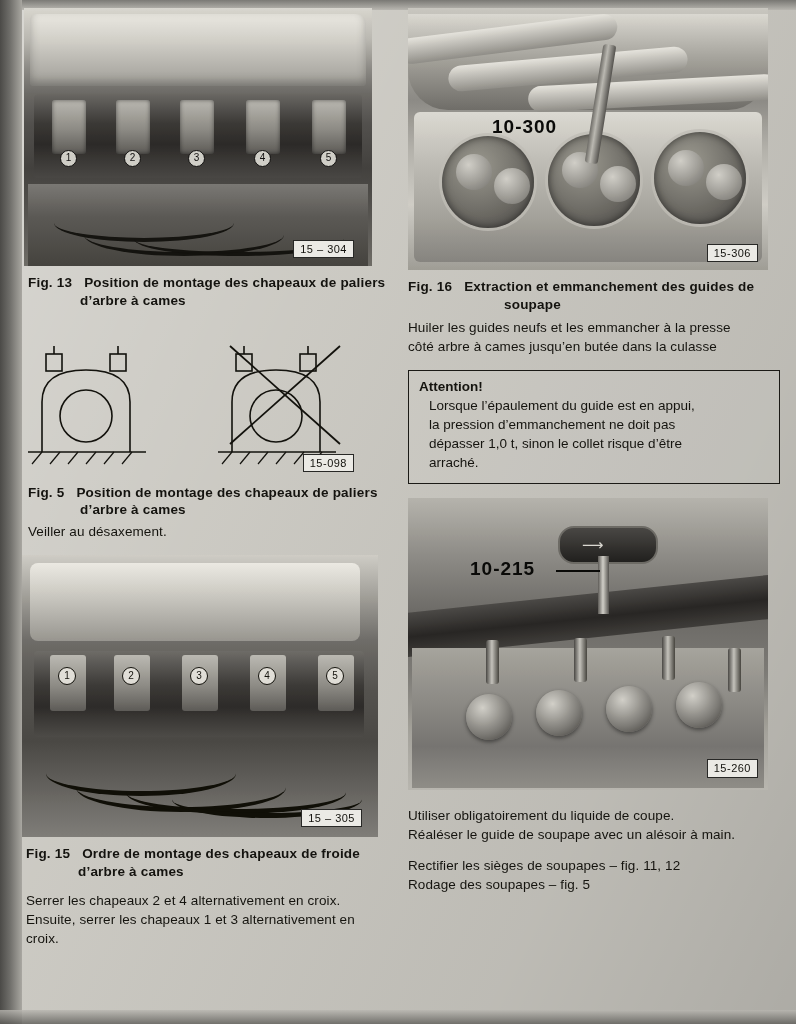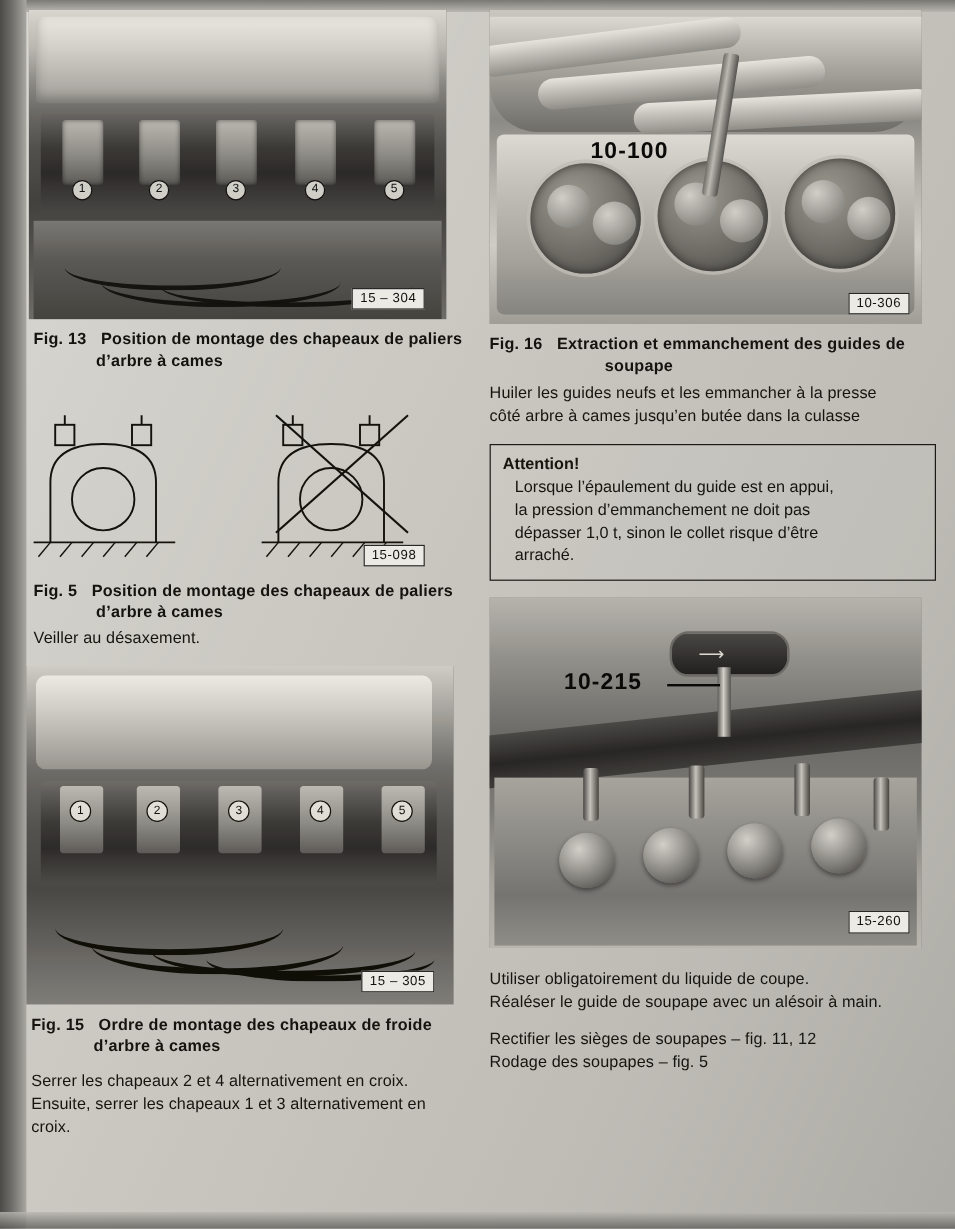--- a/index.html
+++ b/index.html
@@ -424,22 +424,22 @@
       <div class="bore" style="left:34px; top:128px;"></div>
       <div class="bore" style="left:140px; top:126px;"></div>
       <div class="bore" style="left:246px; top:124px;"></div>
       <div class="valve" style="left:48px; top:146px;"></div>
       <div class="valve" style="left:86px; top:160px;"></div>
       <div class="valve" style="left:154px; top:144px;"></div>
       <div class="valve" style="left:192px; top:158px;"></div>
       <div class="valve" style="left:260px; top:142px;"></div>
       <div class="valve" style="left:298px; top:156px;"></div>
       <div class="tool"></div>
-      <div class="callout-label" style="left:84px; top:108px;">10-100</div>
-      <div class="tagbox" style="right:10px; bottom:8px;">10-306</div>
+      <div class="callout-label" style="left:84px; top:108px;">10-300</div>
+      <div class="tagbox" style="right:10px; bottom:8px;">15-306</div>
     </div>
 
     <div class="spacer-s"></div>
 
     <div class="figcap">
       <span class="num">Fig. 16</span>
       <span style="padding-left:8px;">Extraction et emmanchement des guides de</span>
       <span class="l2" style="padding-left:96px;">soupape</span>
     </div>
 

